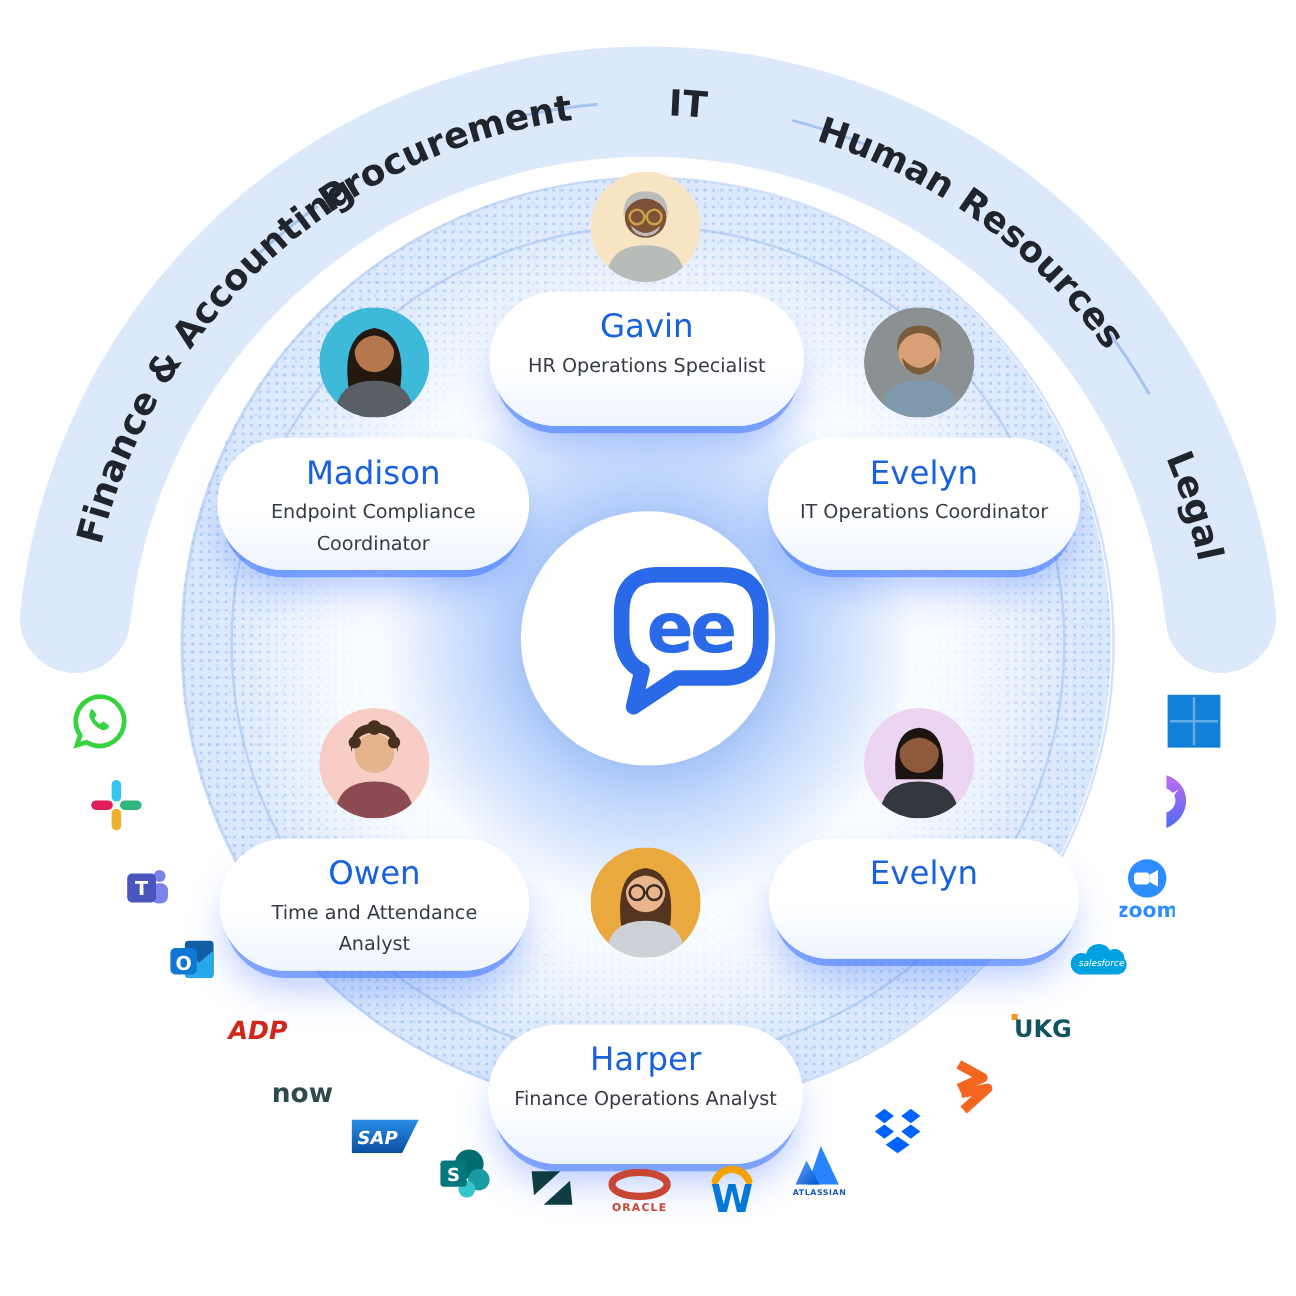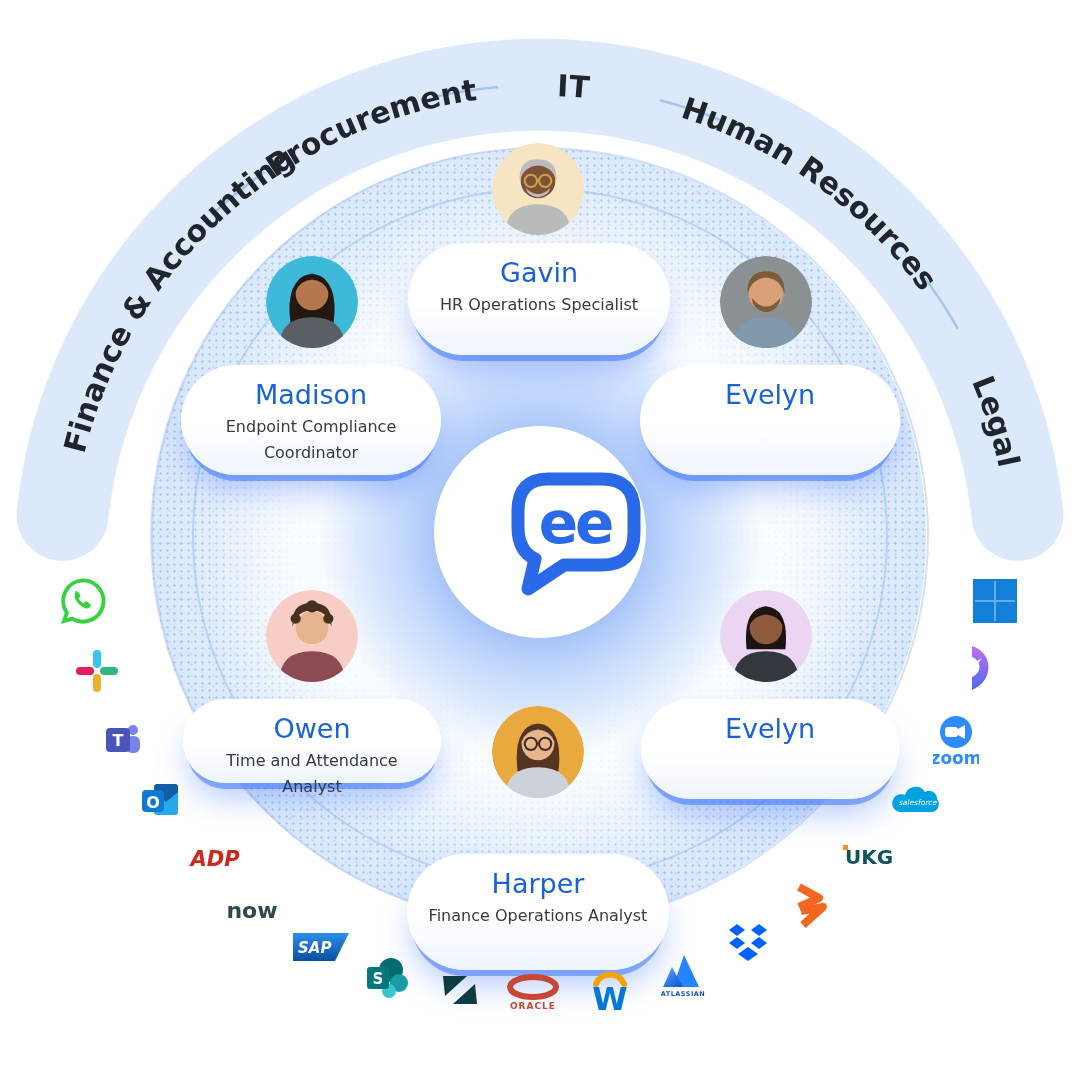--- a/index.html
+++ b/index.html
@@ -147,22 +147,23 @@
   <div class="abs card" style="left:408px;top:243px;width:262px;height:112px;">
     <div class="name">Gavin</div>
     <div class="role">HR Operations Specialist</div>
   </div>
   <div class="abs card" style="left:181px;top:365px;width:260px;height:110px;">
     <div class="name">Madison</div>
     <div class="role">Endpoint Compliance Coordinator</div>
   </div>
   <div class="abs card" style="left:640px;top:365px;width:260px;height:110px;">
     <div class="name">Evelyn</div>
-  </div>
-  <div class="abs card" style="left:183px;top:699px;width:258px;height:84px;">
+    <div class="role">IT Operations Coordinator</div>
+  </div>
+  <div class="abs card" style="left:183px;top:699px;width:258px;height:110px;">
     <div class="name">Owen</div>
     <div class="role">Time and Attendance Analyst</div>
   </div>
   <div class="abs card" style="left:641px;top:699px;width:258px;height:100px;">
     <div class="name">Evelyn</div>
   </div>
   <div class="abs card" style="left:407px;top:854px;width:262px;height:116px;">
     <div class="name">Harper</div>
     <div class="role">Finance Operations Analyst</div>
   </div>

